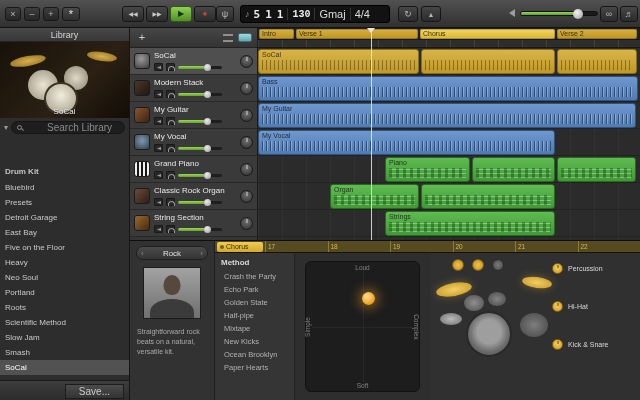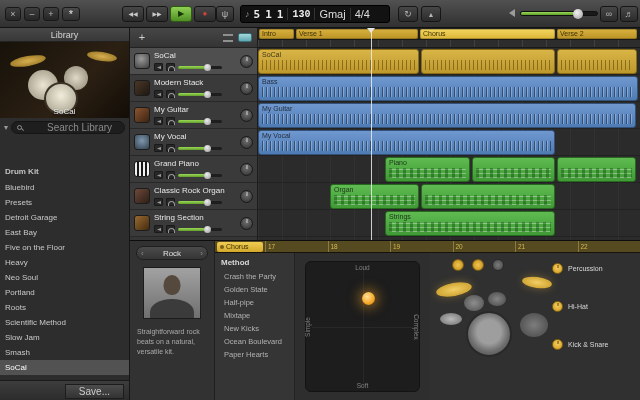--- a/index.html
+++ b/index.html
@@ -441,25 +441,26 @@
           <span class="emk">18</span>
           <span class="emk">19</span>
           <span class="emk">20</span>
           <span class="emk">21</span>
           <span class="emk">22</span>
         </div>
       </div>
       <div class="presets">
         <div class="phead">Method</div>
         <div class="pitem">Crash the Party</div>
+        <div class="pitem">Echo Park</div>
         <div class="pitem">Golden State</div>
         <div class="pitem">Half-pipe</div>
         <div class="pitem">Mixtape</div>
         <div class="pitem">New Kicks</div>
-        <div class="pitem">Ocean Boulevard</div>
+        <div class="pitem">Ocean Brooklyn</div>
         <div class="pitem">Paper Hearts</div>
       </div>
       <div class="padarea">
         <div class="xypad">
           <span class="xlab xl-top">Loud</span>
           <span class="xlab xl-bot">Soft</span>
           <span class="xlab xl-left">Simple</span>
           <span class="xlab xl-right">Complex</span>
           <div class="puck"></div>
         </div>

